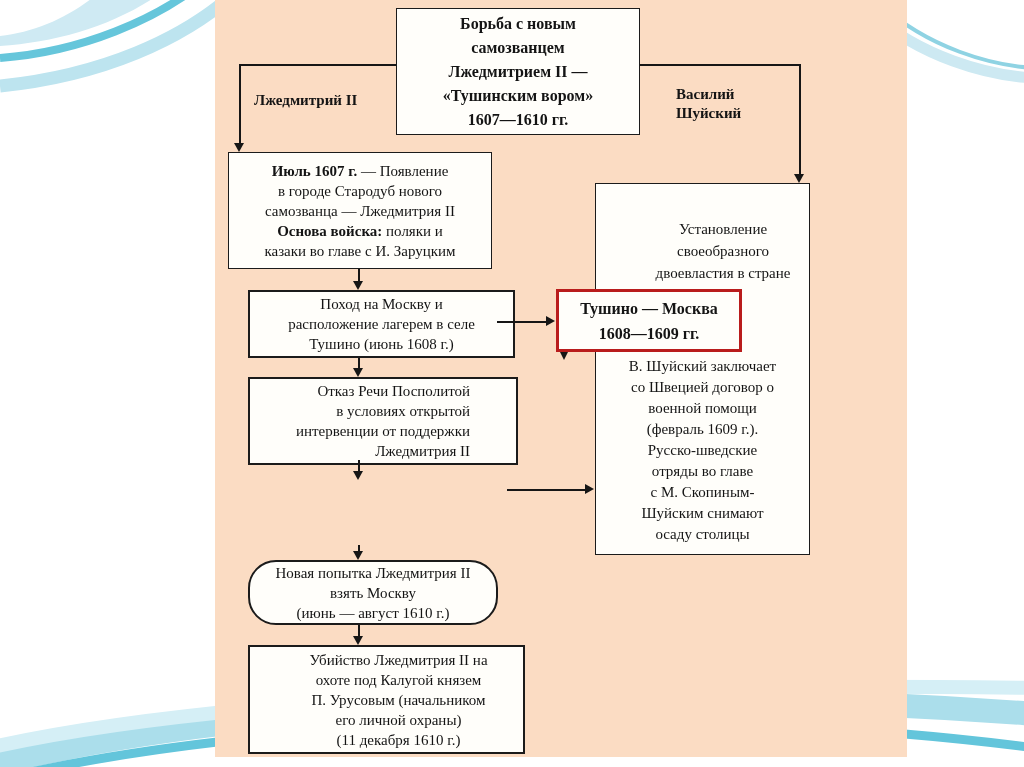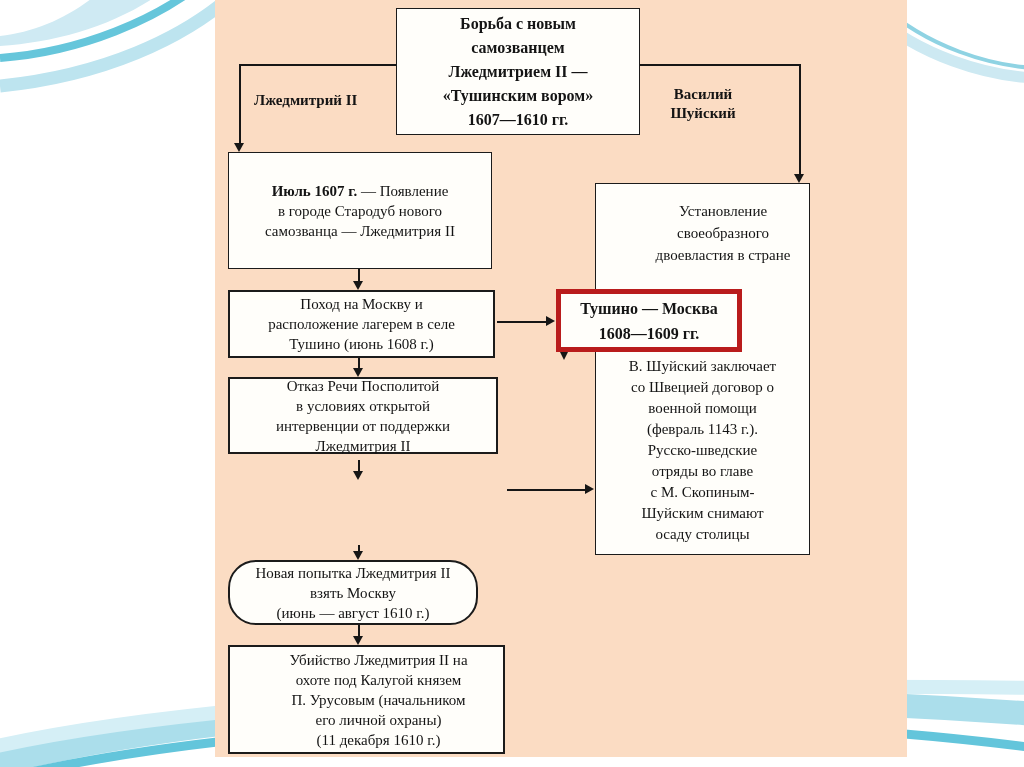--- a/index.html
+++ b/index.html
@@ -10,37 +10,37 @@
   }
   .slide { position:absolute; inset:0; width:1024px; height:767px; }
   .deco  { position:absolute; top:0; left:0; z-index:0; }
   .panel { position:absolute; left:215px; top:0; width:692px; height:757px;
            background:#fbdcc3; z-index:1; }
   .abs   { position:absolute; z-index:2; }
   .box   { background:#fffefa; border:1.5px solid #1b1b1b; text-align:center;
            white-space:pre-line; display:flex; flex-direction:column;
            align-items:center; justify-content:center;
            font-size:15px; line-height:20px; }
-  .thick { border-width:2.5px; }
+  .thick { border-width:2.5px;margin-left:20px; }
   .title-box { font-weight:bold; font-size:16px; line-height:24px; }
   .branch-label { font-weight:bold; font-size:15px; line-height:19px;
                   white-space:pre-line; background:transparent; }
   .ln { position:absolute; background:#161616; z-index:2; }
   .ah-down { position:absolute; z-index:2; width:0; height:0;
              border-left:5.5px solid transparent; border-right:5.5px solid transparent;
              border-top:9px solid #161616; }
   .ah-right { position:absolute; z-index:2; width:0; height:0;
               border-top:5.5px solid transparent; border-bottom:5.5px solid transparent;
               border-left:9px solid #161616; }
   .rightbox { position:absolute; left:595px; top:183px; width:215px; height:372px;
               background:#fffefa; border:1.5px solid #1b1b1b; z-index:2; }
   .rb-text { position:absolute; left:0; right:0; text-align:center;
              white-space:pre-line; font-size:15px; }
   .tushino { position:absolute; left:556px; top:289px; width:186px; height:63px;
-             background:#fffefa; border:5px solid #b91c1c; z-index:3;
+             background:#fffefa; border:3px solid #b91c1c; z-index:3;
              display:flex; align-items:center; justify-content:center;
              text-align:center; white-space:pre-line;
              font-weight:bold; font-size:16px; line-height:25px; }
 </style>
 </head>
 <body>
 
 <div class="slide">
 
   <svg class="deco" width="1024" height="767" viewBox="0 0 1024 767">
@@ -64,43 +64,45 @@
 
   <div class="ln" style="left:240px; top:64px; width:156px; height:2px;"></div>
   <div class="ln" style="left:239px; top:64px; width:2px; height:80px;"></div>
   <div class="ah-down" style="left:234px; top:143px;"></div>
 
   <div class="ln" style="left:640px; top:64px; width:160px; height:2px;"></div>
   <div class="ln" style="left:799px; top:64px; width:2px; height:110px;"></div>
   <div class="ah-down" style="left:794px; top:174px;"></div>
 
   <div class="abs branch-label" style="left:254px; top:91px; width:140px; text-align:left;">Лжедмитрий II</div>
-  <div class="abs branch-label" style="left:656px; top:85px; width:94px; text-align:center;">Василий
+  <div class="abs branch-label" style="left:676px; top:85px; width:94px; ">Василий
 Шуйский</div>
 
   <div class="abs box" style="left:228px; top:152px; width:264px; height:117px; padding:18px 6px;">
     <div><b>Июль 1607 г.</b><span style="white-space:pre-line"> — Появление
 в городе Стародуб нового
 самозванца — Лжедмитрия II</span></div>
+    <div><b>Основа войска:</b><span style="white-space:pre-line"> поляки и
+казаки во главе с И. Заруцким</span></div>
   </div>
 
   <div class="ln" style="left:358px; top:269px; width:2px; height:13px;"></div>
   <div class="ah-down" style="left:353px; top:281px;"></div>
 
   <div class="abs box thick" style="left:228px; top:290px; width:267px; height:68px;">Поход на Москву и
 расположение лагерем в селе
 Тушино (июнь 1608 г.)</div>
 
   <div class="ln" style="left:497px; top:321px; width:50px; height:2px;"></div>
   <div class="ah-right" style="left:546px; top:316px;"></div>
 
   <div class="ln" style="left:358px; top:358px; width:2px; height:10px;"></div>
   <div class="ah-down" style="left:353px; top:368px;"></div>
 
-  <div class="abs box thick" style="left:228px; top:377px; width:270px; height:77px;">Отказ Речи Посполитой
+  <div class="abs box thick" style="left:228px; top:377px; width:270px; height:88px;text-align:right;">Отказ Речи Посполитой
 в условиях открытой
 интервенции от поддержки
 Лжедмитрия II</div>
 
   <div class="ln" style="left:358px; top:460px; width:2px; height:11px;"></div>
   <div class="ah-down" style="left:353px; top:471px;"></div>
 
 
   <div class="ln" style="left:507px; top:489px; width:79px; height:2px;"></div>
   <div class="ah-right" style="left:585px; top:484px;"></div>
@@ -115,27 +117,27 @@
   <div class="ln" style="left:358px; top:625px; width:2px; height:11px;"></div>
   <div class="ah-down" style="left:353px; top:636px;"></div>
 
   <div class="abs box thick" style="left:228px; top:645px; width:277px; height:109px;padding-left:24px;">Убийство Лжедмитрия II на
 охоте под Калугой князем
 П. Урусовым (начальником
 его личной охраны)
 (11 декабря 1610 г.)</div>
 
   <div class="rightbox">
-    <div class="rb-text" style="top:16px; line-height:22px;padding-left:41px;">Установление
+    <div class="rb-text" style="top:34px; line-height:22px;padding-left:41px;">Установление
 своеобразного
 двоевластия в стране</div>
     <div class="rb-text" style="top:172px; line-height:21px;">В. Шуйский заключает
 со Швецией договор о
 военной помощи
-(февраль 1143 г.).
+(февраль 1609 г.).
 Русско-шведские
 отряды во главе
 с М. Скопиным-
 Шуйским снимают
 осаду столицы</div>
   </div>
 
   <div class="tushino">Тушино — Москва
 1608—1609 гг.</div>
   <div class="ah-down" style="left:560px; top:352px; border-left-width:4.5px; border-right-width:4.5px; border-top-width:8px; z-index:3;"></div>

